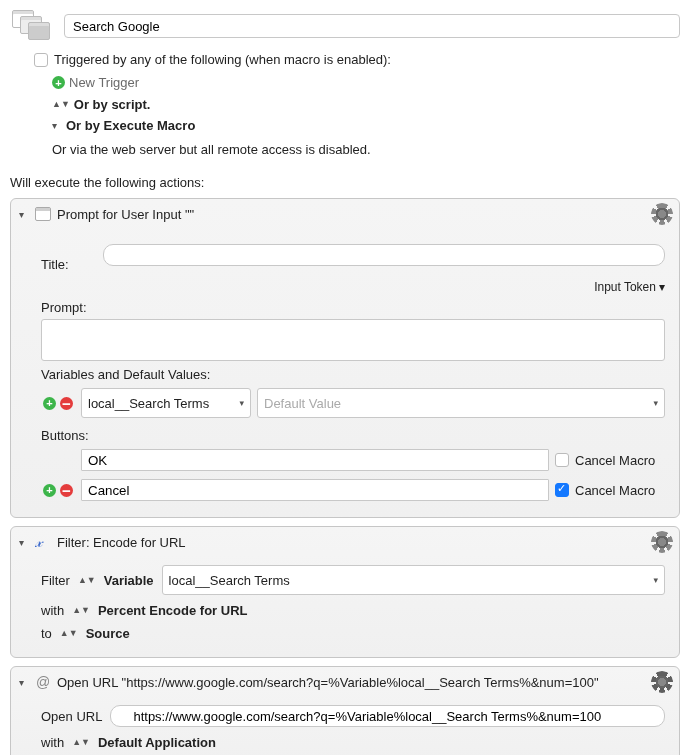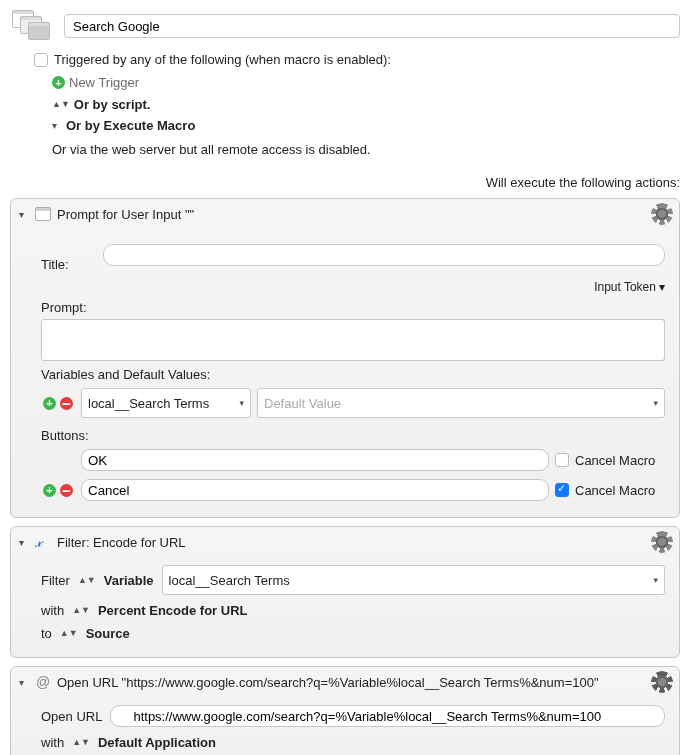--- a/index.html
+++ b/index.html
@@ -48,21 +48,21 @@
     }
     .minus-circle{
       width:13px; height:13px; border-radius:50%;
       background:#e43c3c; display:inline-flex; align-items:center; justify-content:center;
       color:#fff; font-size:15px; font-weight:bold; line-height:1;
     }
     .expander { width:10px; color:#555; font-size:10px;}
     .bold { font-weight:600; }
     .subline { padding:3px 0 3px 18px; display:flex; align-items:center; gap:4px;}
     .plain-sub { padding:6px 0 6px 18px; }
-    .exec-header { padding:8px 0 4px 0;text-align:right; }
+    .exec-header { padding:8px 0 4px 0; }
     
     .action-card {
       border:1px solid #c6c6c6; border-radius:6px;
       background: linear-gradient(#f5f5f5,#f0f0f0);
       margin: 4px 0 8px 0;
       padding: 0;
     }
     .action-header{
       display:flex; align-items:center; gap:6px;
       padding:6px 8px;
@@ -98,21 +98,21 @@
       display:flex; align-items:center; background:#fff; border:1px solid #c8c8c8;
       border-radius:3px; height:30px; padding:0 6px; position:relative;
     }
     .combo .arrow { margin-left:auto; font-size:9px; color:#555;}
     .var-row { display:flex; align-items:center; gap:6px; padding:4px 0;}
     .combo.var { width:170px; flex:none;}
     .combo.def { flex:1; color:#aaa;gap:8px;}
     .combo.filter { flex:1;}
     .subhead { padding:6px 0 2px 0;}
     .btn-input{
-      flex:1; height:22px; border:1px solid #c8c8c8; border-radius:9px;
+      flex:1; height:22px; border:1px solid #c8c8c8; border-radius:1px;
       background:#fff; padding:2px 6px;
     }
     .btn-row { display:flex; align-items:center; gap:6px; padding:4px 0;}
     .cancel-grp{ display:flex; align-items:center; gap:6px; min-width:110px;}
     .pm-grp{ display:flex; gap:4px; width:34px; justify-content:center;}
     .spacer{ width:34px;}
     .filter-icon{ font-style:italic; color:#3968cc; font-family:serif; font-size:16px; width:16px;}
     .at-icon{ color:#888; font-size:14px; width:16px; text-align:center;}
     .updown{ font-size:9px; display:inline-flex; flex-direction:column; line-height:5px; color:#555;}
     .prompt-icon{

